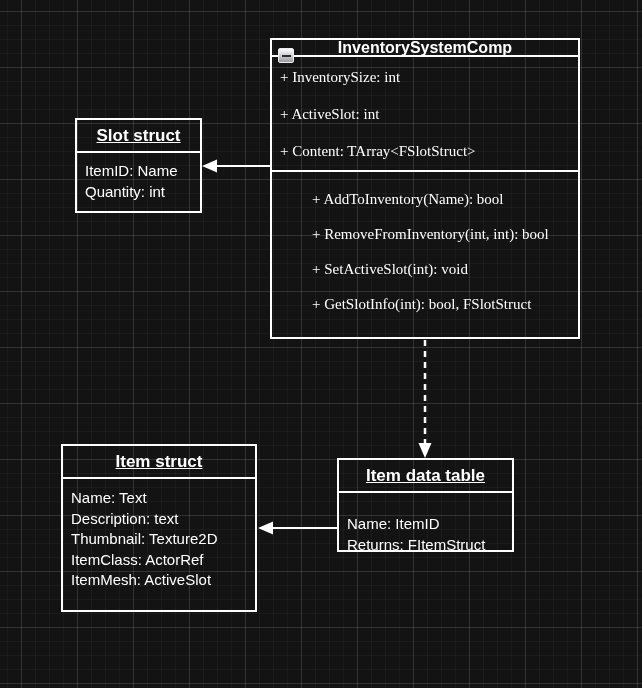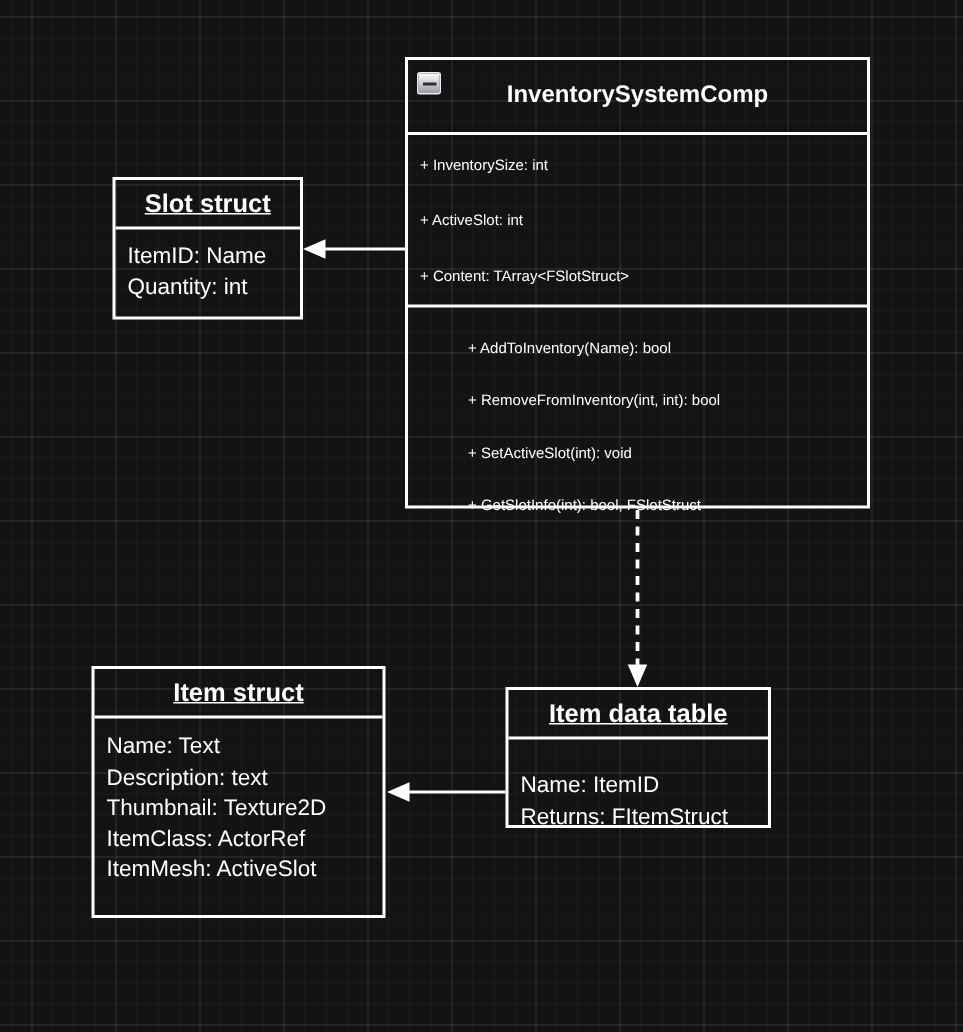--- a/index.html
+++ b/index.html
@@ -26,35 +26,35 @@
     background:transparent;
   }
   .uml-box .hdr{
     position:relative;
     display:flex;align-items:center;justify-content:center;
     font-weight:bold;font-size:15px;
   }
   .uml-box .divider{border-top:2px solid #ffffff;}
   
   .box-main{left:270px;top:38px;width:310px;height:301px;}
-  .box-main .hdr{height:48px;font-size:16px;}
+  .box-main .hdr{height:15px;font-size:16px;}
   .collapse-btn{
     position:absolute;left:6px;top:8px;width:16px;height:15px;
     background:linear-gradient(180deg,#fdfdfd 0%,#c9c9cf 55%,#9a9aa2 100%);
     border:1px solid #ededf2;border-radius:2px;
     box-sizing:border-box;
     display:flex;align-items:center;justify-content:center;
     cursor:pointer;
   }
   .collapse-btn .minus{display:block;width:9px;height:2px;background:#2c2c34;}
   .section-attrs{padding-top:2px;height:111px;box-sizing:content-box;}
   .section-methods{padding-top:10px;height:140px;box-sizing:content-box;}
   .member-row{
     height:37px;display:flex;align-items:center;
-    padding-left:8px;font-size:10px;white-space:nowrap;
+    padding-left:8px;font-size:15px;white-space:nowrap;font-family:Liberation Serif, serif;
   }
   .section-methods .member-row{height:35px;padding-left:40px;}
   
   .box-slot{left:75px;top:118px;width:127px;height:95px;}
   .box-item{left:61px;top:444px;width:196px;height:168px;}
   .box-table{left:337px;top:458px;width:177px;height:94px;}
   .struct-hdr{height:31px;display:flex;align-items:center;justify-content:center;
     font-weight:bold;font-size:17px;text-decoration:underline;}
   .struct-body{border-top:2px solid #ffffff;padding:7px 8px 0 8px;font-size:15px;}
   .struct-body .field-line{line-height:21px;white-space:nowrap;}

